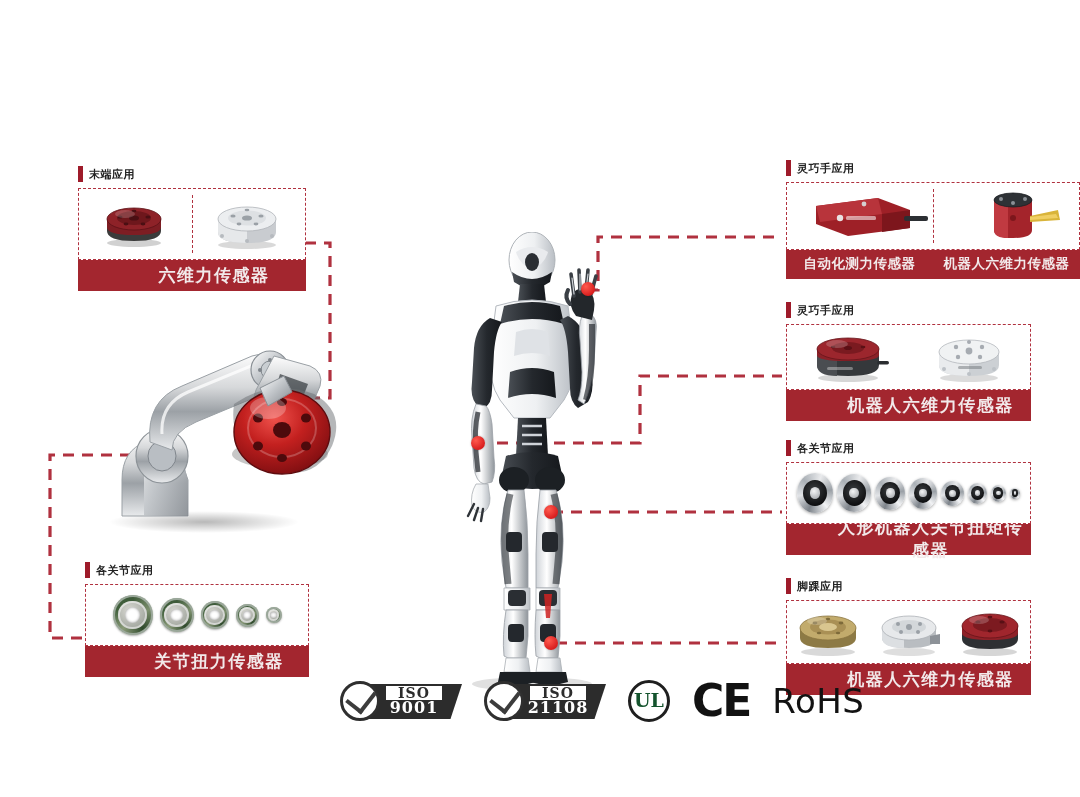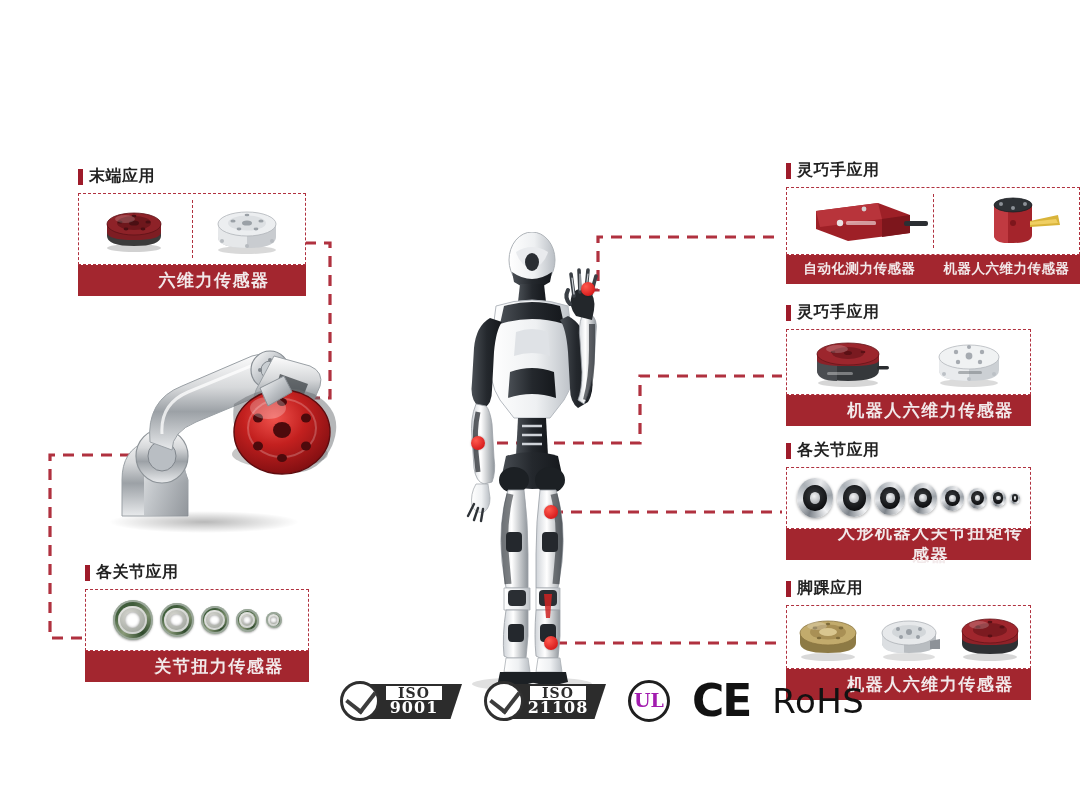--- a/index.html
+++ b/index.html
@@ -22,21 +22,21 @@
   }
 
   
   .card { position: absolute; }
   .card-head {
     display: flex; align-items: center; gap: 6px;
     margin-bottom: 6px;
   }
   .head-bar { width: 5px; height: 16px; background: #9e1b2a; display: block; }
   .head-text {
-    font-size: 16px; font-weight: bold; color: #222;
+    font-size: 11px; font-weight: bold; color: #222;
     font-family: "DejaVu Sans", "Liberation Sans", sans-serif;
     letter-spacing: .5px;
   }
   .card-body {
     border: 1.6px dashed #b0313f;
     background: #ffffff;
     position: relative;
     display: flex; align-items: center; justify-content: space-around;
   }
   .card-banner {
@@ -139,21 +139,21 @@
   }
   .iso-seal .tick {
     width: 20px; height: 26px;
     border-right: 4px solid #3c3c3c; border-bottom: 4px solid #3c3c3c;
     transform: rotate(38deg) translate(-1px,-3px);
   }
   .ul-mark {
     width: 42px; height: 42px; border-radius: 50%;
     border: 3px solid #1f1f1f; display: flex; align-items: center; justify-content: center;
     font-family: "DejaVu Serif", "Liberation Serif", serif;
-    font-weight: bold; font-size: 19px; color: #a21caf;
+    font-weight: bold; font-size: 19px; color: #14532d;
   }
   .ul-mark span { position: relative; top: -1px; }
   .ce-mark {
     font-family: "DejaVu Sans", "Liberation Sans", sans-serif;
     font-size: 44px; font-weight: bold; color: #121212;
     letter-spacing: -2px; line-height: 1;
   }
   .rohs-mark {
     font-family: "DejaVu Sans", "Liberation Sans", sans-serif;
     font-size: 34px; font-weight: normal; color: #121212; letter-spacing: .5px;

